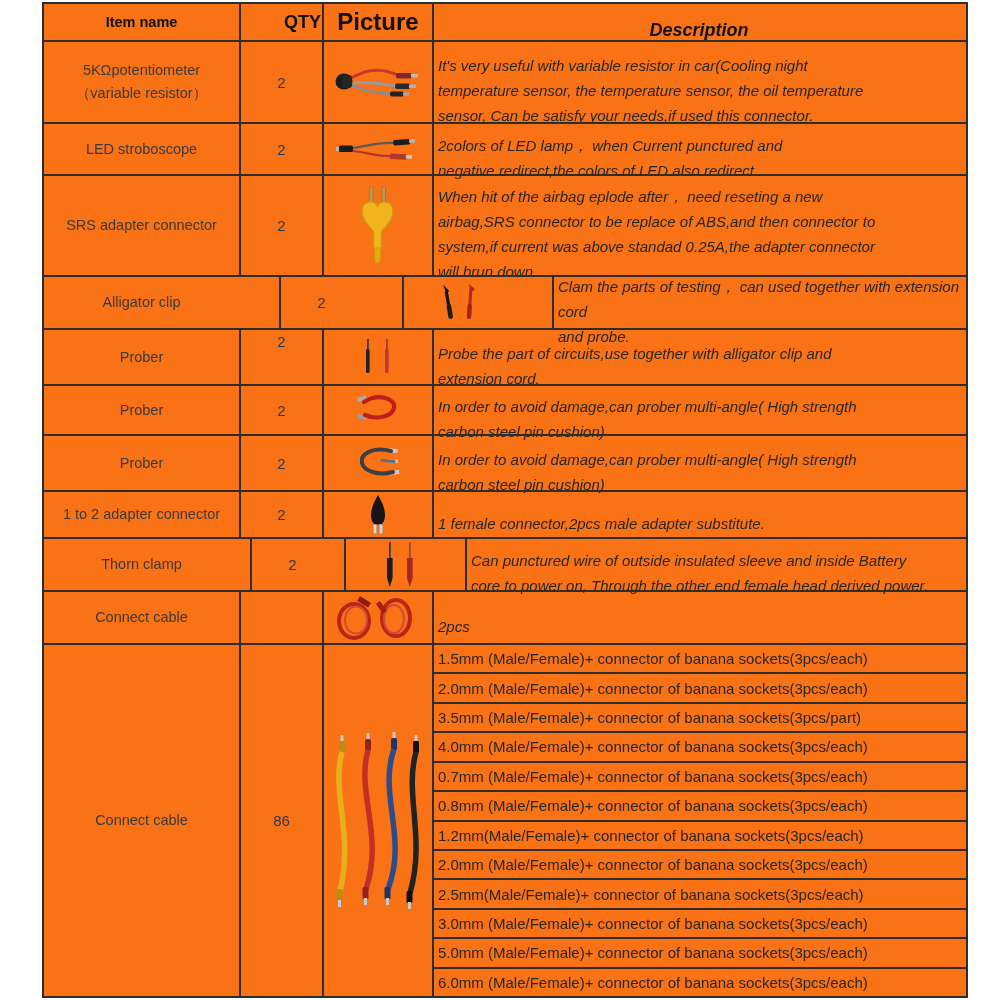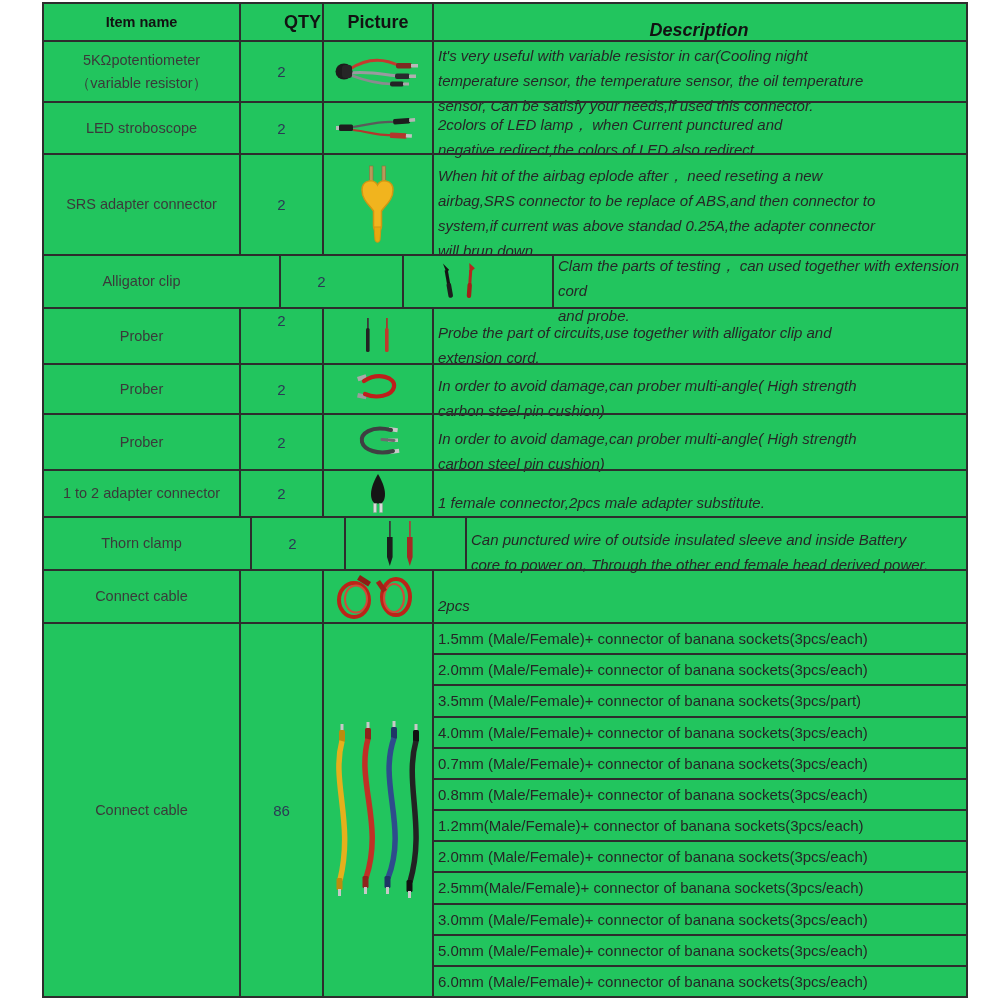--- a/index.html
+++ b/index.html
@@ -1,29 +1,29 @@
 <!DOCTYPE html>
 <html><head>
 <meta charset="utf-8">
 <style>
   html,body{margin:0;padding:0;background:#ffffff;}
   body{width:1000px;height:1000px;position:relative;font-family:"Liberation Sans",sans-serif;-webkit-font-smoothing:antialiased;}
-  .tbl{position:absolute;left:42px;top:2px;width:926px;height:996px;border:2px solid #2d2d2d;box-sizing:border-box;display:flex;flex-direction:column;background:#22c55e;}
+  .tbl{position:absolute;left:42px;top:2px;width:926px;height:996px;border:2px solid #2d2d2d;box-sizing:border-box;display:flex;flex-direction:column;background:#f97316;}
   .row{display:flex;flex:0 0 auto;border-top:2px solid #2d2d2d;box-sizing:border-box;min-height:0;}
   .row:first-child{border-top:none;}
   .c{box-sizing:border-box;display:flex;align-items:center;justify-content:center;min-width:0;}
   .c-item{width:195px;text-align:center;padding:0 6px;color:#3a3a3a;font-size:14.5px;line-height:23px;}
   .c-qty{width:83px;border-left:2px solid #2d2d2d;color:#2b3a55;font-size:15px;}
   .c-pic{width:110px;border-left:2px solid #2d2d2d;}
   .c-desc{flex:1;border-left:2px solid #2d2d2d;flex-direction:column;align-items:flex-start;justify-content:center;padding:18px 6px 1px 4px;color:#262626;font-size:15px;line-height:25px;text-align:left;font-style:italic;}
   .multiline{white-space:pre-line;}
   .hdr{font-weight:bold;color:#121212;font-size:18px;}
   .hdr .c{color:#121212;}
   .h-hdr{height:36px;}
-  .h-r1{height:61px;}
+  .h-r1{height:82px;}
   .h-r2{height:52px;}
   .h-r3{height:101px;}
   .h-r4{height:53px;gap:40px;}
   .h-r5{height:56px;}
   .h-r6{height:50px;}
   .h-r7{height:56px;}
   .h-r8{height:47px;}
   .h-r9{height:53px;gap:11px;}
   .h-r10{height:53px;}
   .h-r11{flex:1 1 auto;}
@@ -34,21 +34,21 @@
   svg{display:block;}
 </style>
 </head>
 <body>
 
 <div class="tbl">
 
   <div class="row hdr h-hdr">
     <div class="c c-item">Item name</div>
     <div class="c c-qty" style="color:#121212;font-size:18px;padding-left:42px;">QTY</div>
-    <div class="c c-pic" style="color:#121212;font-size:18px;font-weight:bold;">Picture</div>
+    <div class="c c-pic" style="color:#121212;font-size:24px;font-weight:bold;">Picture</div>
     <div class="c c-desc" style="align-items:center;font-size:18px;color:#121212;">Description</div>
   </div>
 
   <div class="row h-r1">
     <div class="c c-item multiline">5KΩpotentiometer
 （variable resistor）</div>
     <div class="c c-qty">2</div>
     <div class="c c-pic">
       <svg width="92" height="42" viewBox="0 0 92 42">
         <path d="M18,22 C38,20 54,24 66,25" stroke="#9a9aa0" stroke-width="3" fill="none"></path>

